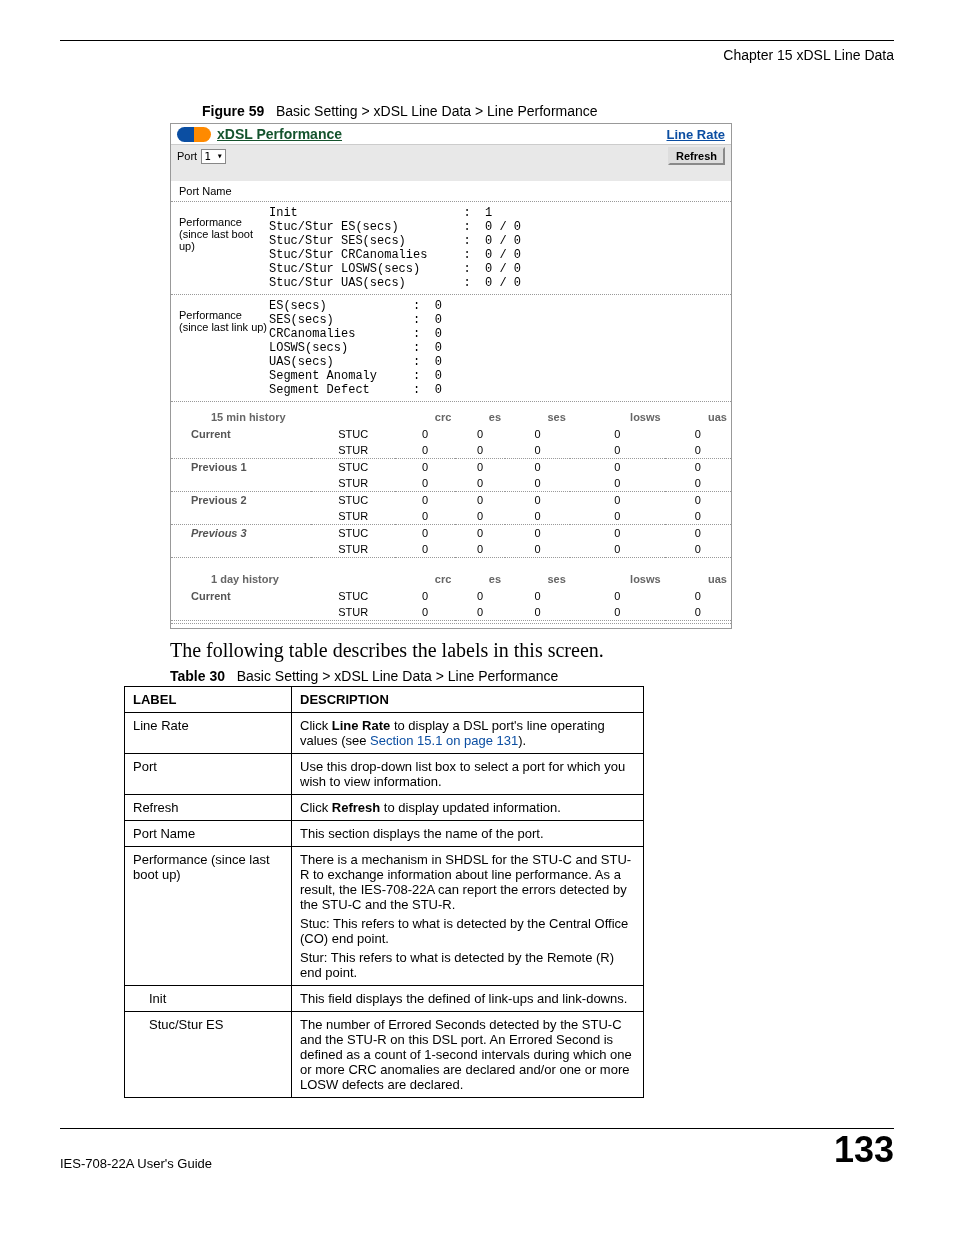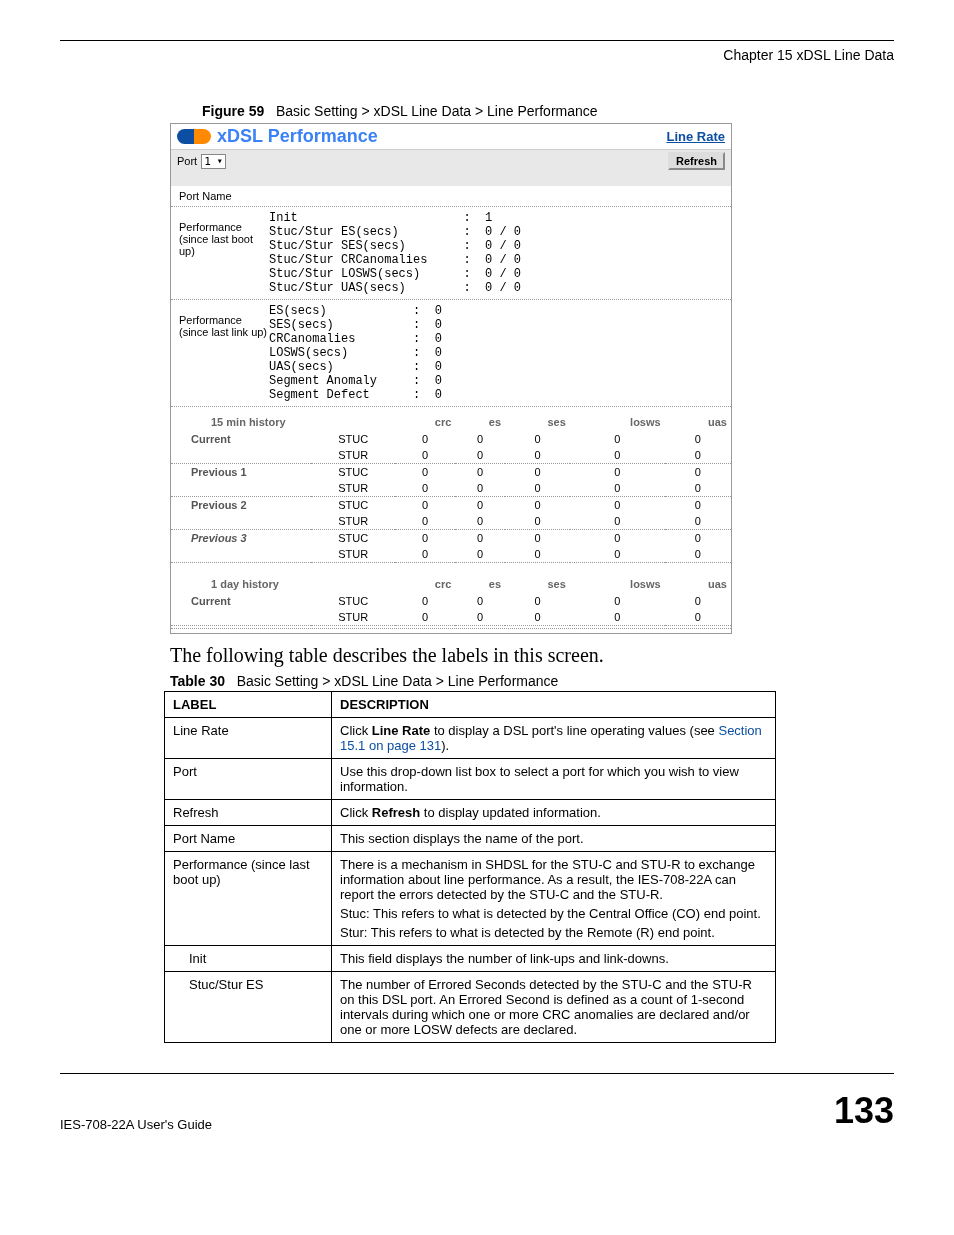--- a/index.html
+++ b/index.html
@@ -45,23 +45,24 @@
     background: #fff;
   }
   .ss-pill {
     display: inline-block;
     width: 34px; height: 15px;
     border-radius: 8px;
     background: linear-gradient(to right,#0b4ea2 0 50%,#ff8a00 50% 100%);
     margin-right: 6px;
   }
   .ss-title {
-    color: #3b82f6;
+    color: #14532d;
     font-weight: bold;
-    font-size: 18px;
+    text-decoration: underline;
+    font-size: 14px;
   }
   .ss-linkrate {
     margin-left: auto;
     color: #0b4ea2;
     font-weight: bold;
     text-decoration: underline;
     font-size: 13px;
   }
   .ss-row2 {
     display: flex;
@@ -123,39 +124,39 @@
     font-size: 20px;
     margin: 8px 0 4px 110px;
   }
   .table-caption {
     font-size: 14px;
     margin: 6px 0 2px 110px;
   }
   .table-caption .tbl-label { font-weight: bold; }
   table.desc {
     border-collapse: collapse;
-    width: 612px;
-    margin-left: 104px;
+    width: 520px;
+    margin-left: 64px;
     font-size: 13px;
   }
   table.desc th, table.desc td {
     border: 1px solid #000;
     padding: 5px 8px;
     vertical-align: top;
     text-align: left;
   }
   table.desc th { font-weight: bold; }
   table.desc .indent { padding-left: 24px; }
   .link { color: #0b4ea2; }
   .footer {
     display: flex;
     align-items: flex-end;
     border-top: 1px solid #000;
     margin-top: 30px;
-    padding-top: 16px;
+    padding-top: 0;
   }
   .footer-left { font-size: 13px; }
   .footer-right {
     margin-left: auto;
     font-size: 36px;
     font-weight: bold;
     font-family: Arial, sans-serif;
   }
 </style>
 </head>
@@ -348,21 +349,21 @@
         <tr>
           <td>Port Name</td>
           <td>This section displays the name of the port.</td>
         </tr>
         <tr>
           <td>Performance (since last boot up)</td>
           <td>There is a mechanism in SHDSL for the STU-C and STU-R to exchange information about line performance. As a result, the IES-708-22A can report the errors detected by the STU-C and the STU-R.<div style="margin-top:4px;">Stuc: This refers to what is detected by the Central Office (CO) end point.</div><div style="margin-top:4px;">Stur: This refers to what is detected by the Remote (R) end point.</div></td>
         </tr>
         <tr>
           <td class="indent">Init</td>
-          <td>This field displays the number of link-ups and link-downs.</td>
+          <td>This field displays the defined of link-ups and link-downs.</td>
         </tr>
         <tr>
           <td class="indent">Stuc/Stur ES</td>
           <td>The number of Errored Seconds detected by the STU-C and the STU-R on this DSL port. An Errored Second is defined as a count of 1-second intervals during which one or more CRC anomalies are declared and/or one or more LOSW defects are declared.</td>
         </tr>
       </tbody>
     </table>
 
   <div class="footer">
     <div class="footer-left">IES-708-22A User's Guide</div>

